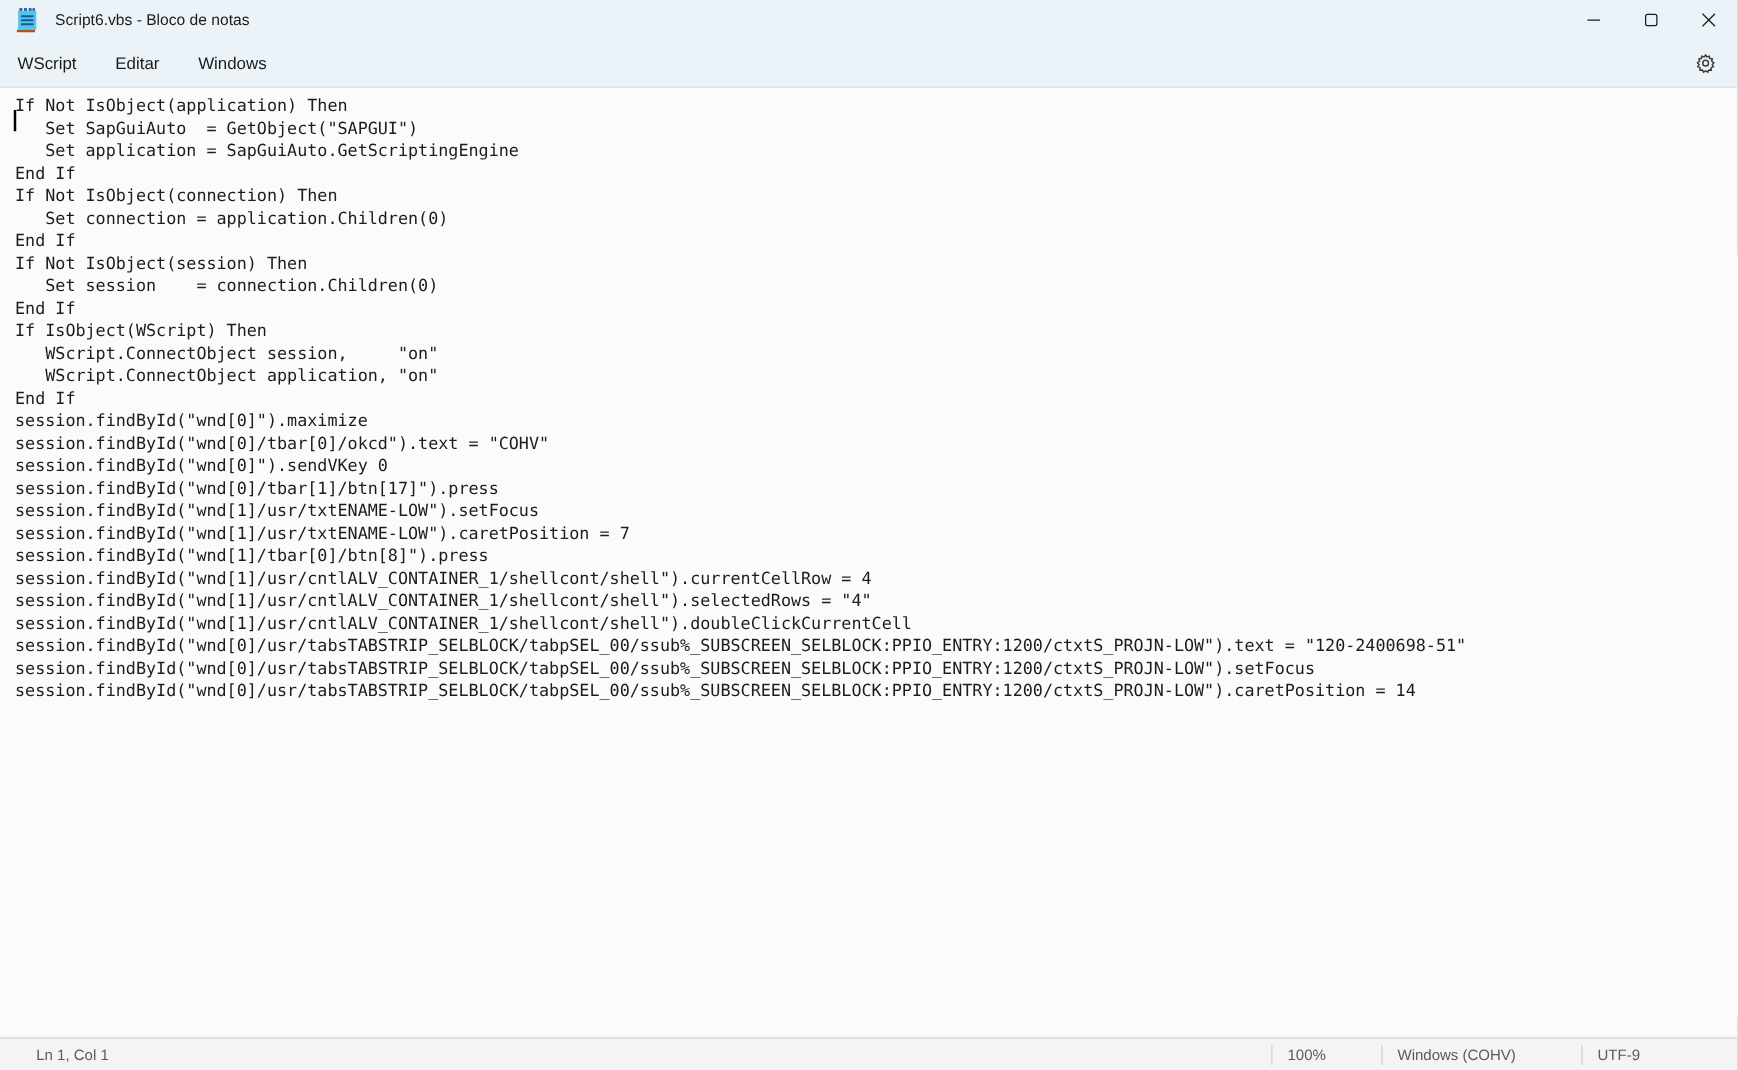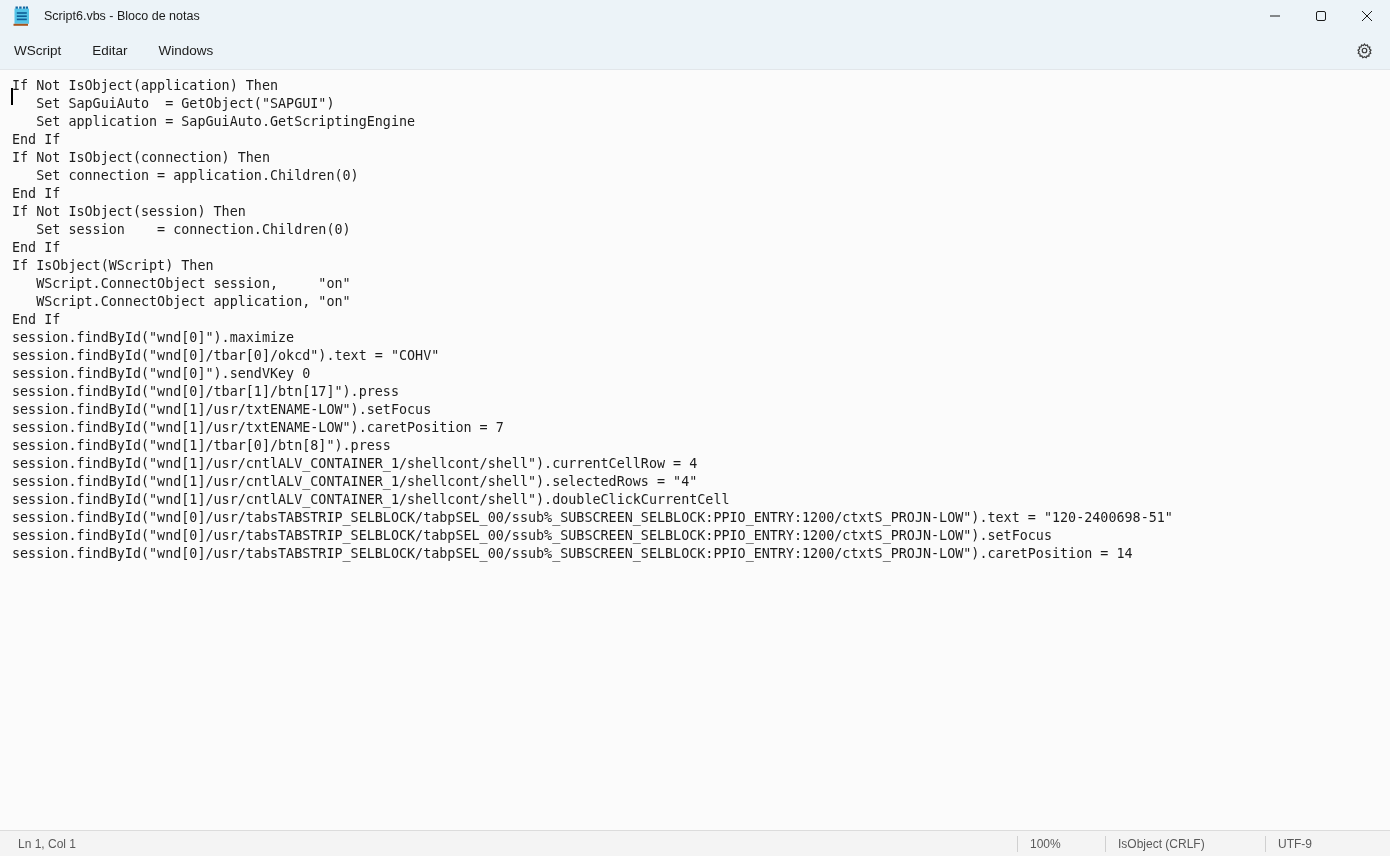--- a/index.html
+++ b/index.html
@@ -80,21 +80,21 @@
 
   
   .statusbar {
     height: 26px; flex: 0 0 26px;
     background: #f4f4f4;
     border-top: 1px solid #dcdcdc;
     display: flex; align-items: center;
     font-size: 12px;
     color: #5a5a5a;
   }
-  .status-left { padding-left: 18px; flex: 0 0 auto; }
+  .status-left { padding-left: 18px; flex: 0 0 auto; margin-left: 11px; }
   .status-spacer { flex: 1 1 auto; }
   .status-seg {
     height: 16px;
     line-height: 16px;
     border-left: 1px solid #d0d0d0;
     padding-left: 12px;
     flex: 0 0 auto;
   }
   .status-seg.seg-zoom   { width: 88px; }
   .status-seg.seg-eol    { width: 160px; }
@@ -182,17 +182,17 @@
 session.findById("wnd[1]/usr/cntlALV_CONTAINER_1/shellcont/shell").doubleClickCurrentCell
 session.findById("wnd[0]/usr/tabsTABSTRIP_SELBLOCK/tabpSEL_00/ssub%_SUBSCREEN_SELBLOCK:PPIO_ENTRY:1200/ctxtS_PROJN-LOW").text = "120-2400698-51"
 session.findById("wnd[0]/usr/tabsTABSTRIP_SELBLOCK/tabpSEL_00/ssub%_SUBSCREEN_SELBLOCK:PPIO_ENTRY:1200/ctxtS_PROJN-LOW").setFocus
 session.findById("wnd[0]/usr/tabsTABSTRIP_SELBLOCK/tabpSEL_00/ssub%_SUBSCREEN_SELBLOCK:PPIO_ENTRY:1200/ctxtS_PROJN-LOW").caretPosition = 14</pre>
   </div>
 
   <div class="statusbar">
     <div class="status-left">Ln 1, Col 1</div>
     <div class="status-spacer"></div>
     <div class="status-seg seg-zoom">100%</div>
-    <div class="status-seg seg-eol">IsObject (CRLF)</div>
+    <div class="status-seg seg-eol">Windows (COHV)</div>
     <div class="status-seg seg-enc">UTF-9</div>
   </div>
 
 </div>
 
 </body></html>

